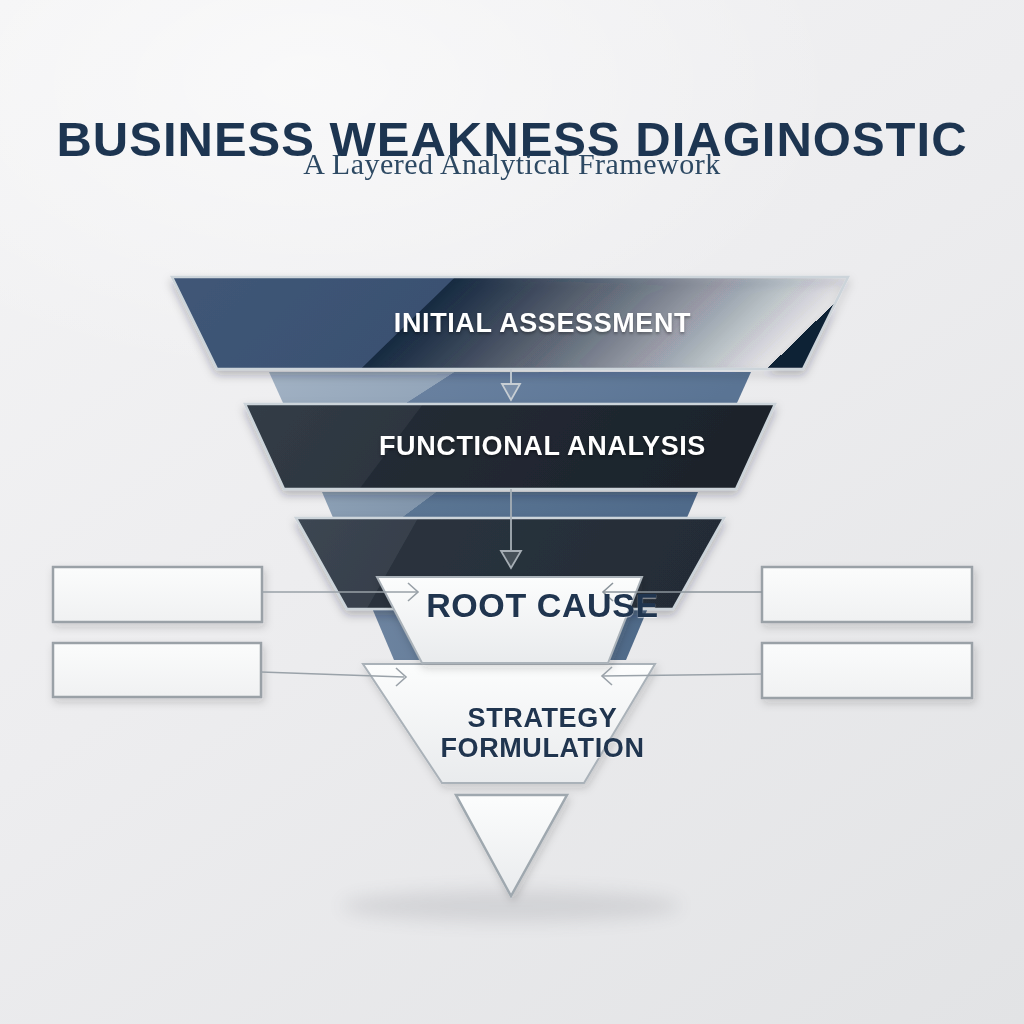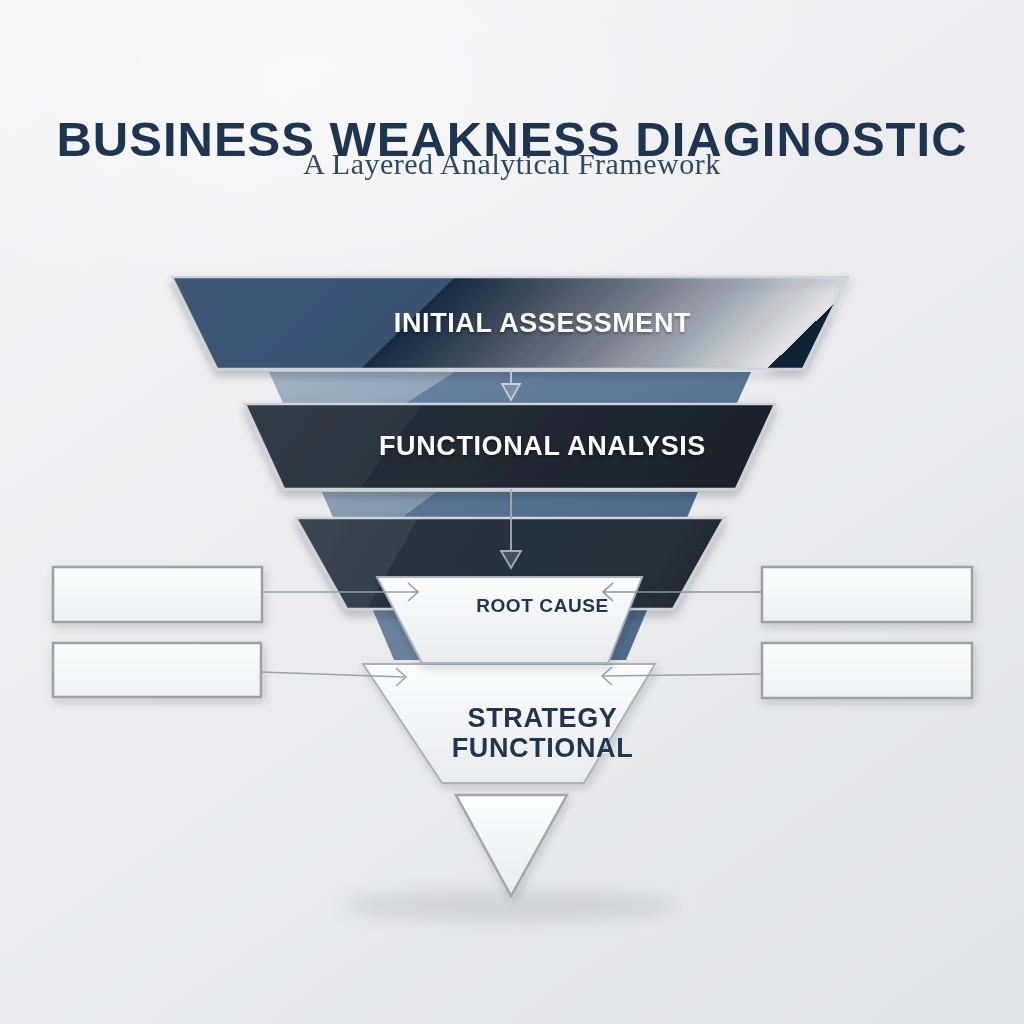--- a/index.html
+++ b/index.html
@@ -21,21 +21,21 @@
   }
   svg{position:absolute;left:0;top:0;}
   .flabel{
     position:absolute;left:13px;right:0;text-align:center;
     font-weight:bold;letter-spacing:0.6px;line-height:1;margin-left:48px;
   }
   .flabel.light{color:#ffffff;text-shadow:0 2px 3px rgba(0,0,0,0.35);}
   .flabel.dark{color:#20354f;text-shadow:0 1px 1px rgba(255,255,255,0.6);}
   .lbl1{top:310px;font-size:27px;}
   .lbl2{top:433px;font-size:27px;}
-  .lbl3{top:591px;font-size:19px;line-height:29px;}
+  .lbl3{top:591px;font-size:34px;line-height:29px;}
   .lbl4{top:703px;font-size:27px;line-height:30px;}
 </style>
 </head>
 <body>
 
 <div class="canvas">
 
   <h1 class="hdr title">BUSINESS WEAKNESS DIAGINOSTIC</h1>
   <div class="hdr subtitle">A Layered Analytical Framework</div>
 
@@ -141,16 +141,16 @@
     </g>
   </svg>
 
   <div class="flabel light lbl1">INITIAL ASSESSMENT</div>
   <div class="flabel light lbl2">FUNCTIONAL ANALYSIS</div>
   <div class="flabel dark lbl3">
     <div>ROOT CAUSE</div>
   </div>
   <div class="flabel dark lbl4">
     <div>STRATEGY</div>
-    <div>FUNCTIONAL</div>
+    <div>FORMULATION</div>
   </div>
 
 </div>
 
 </body></html>

